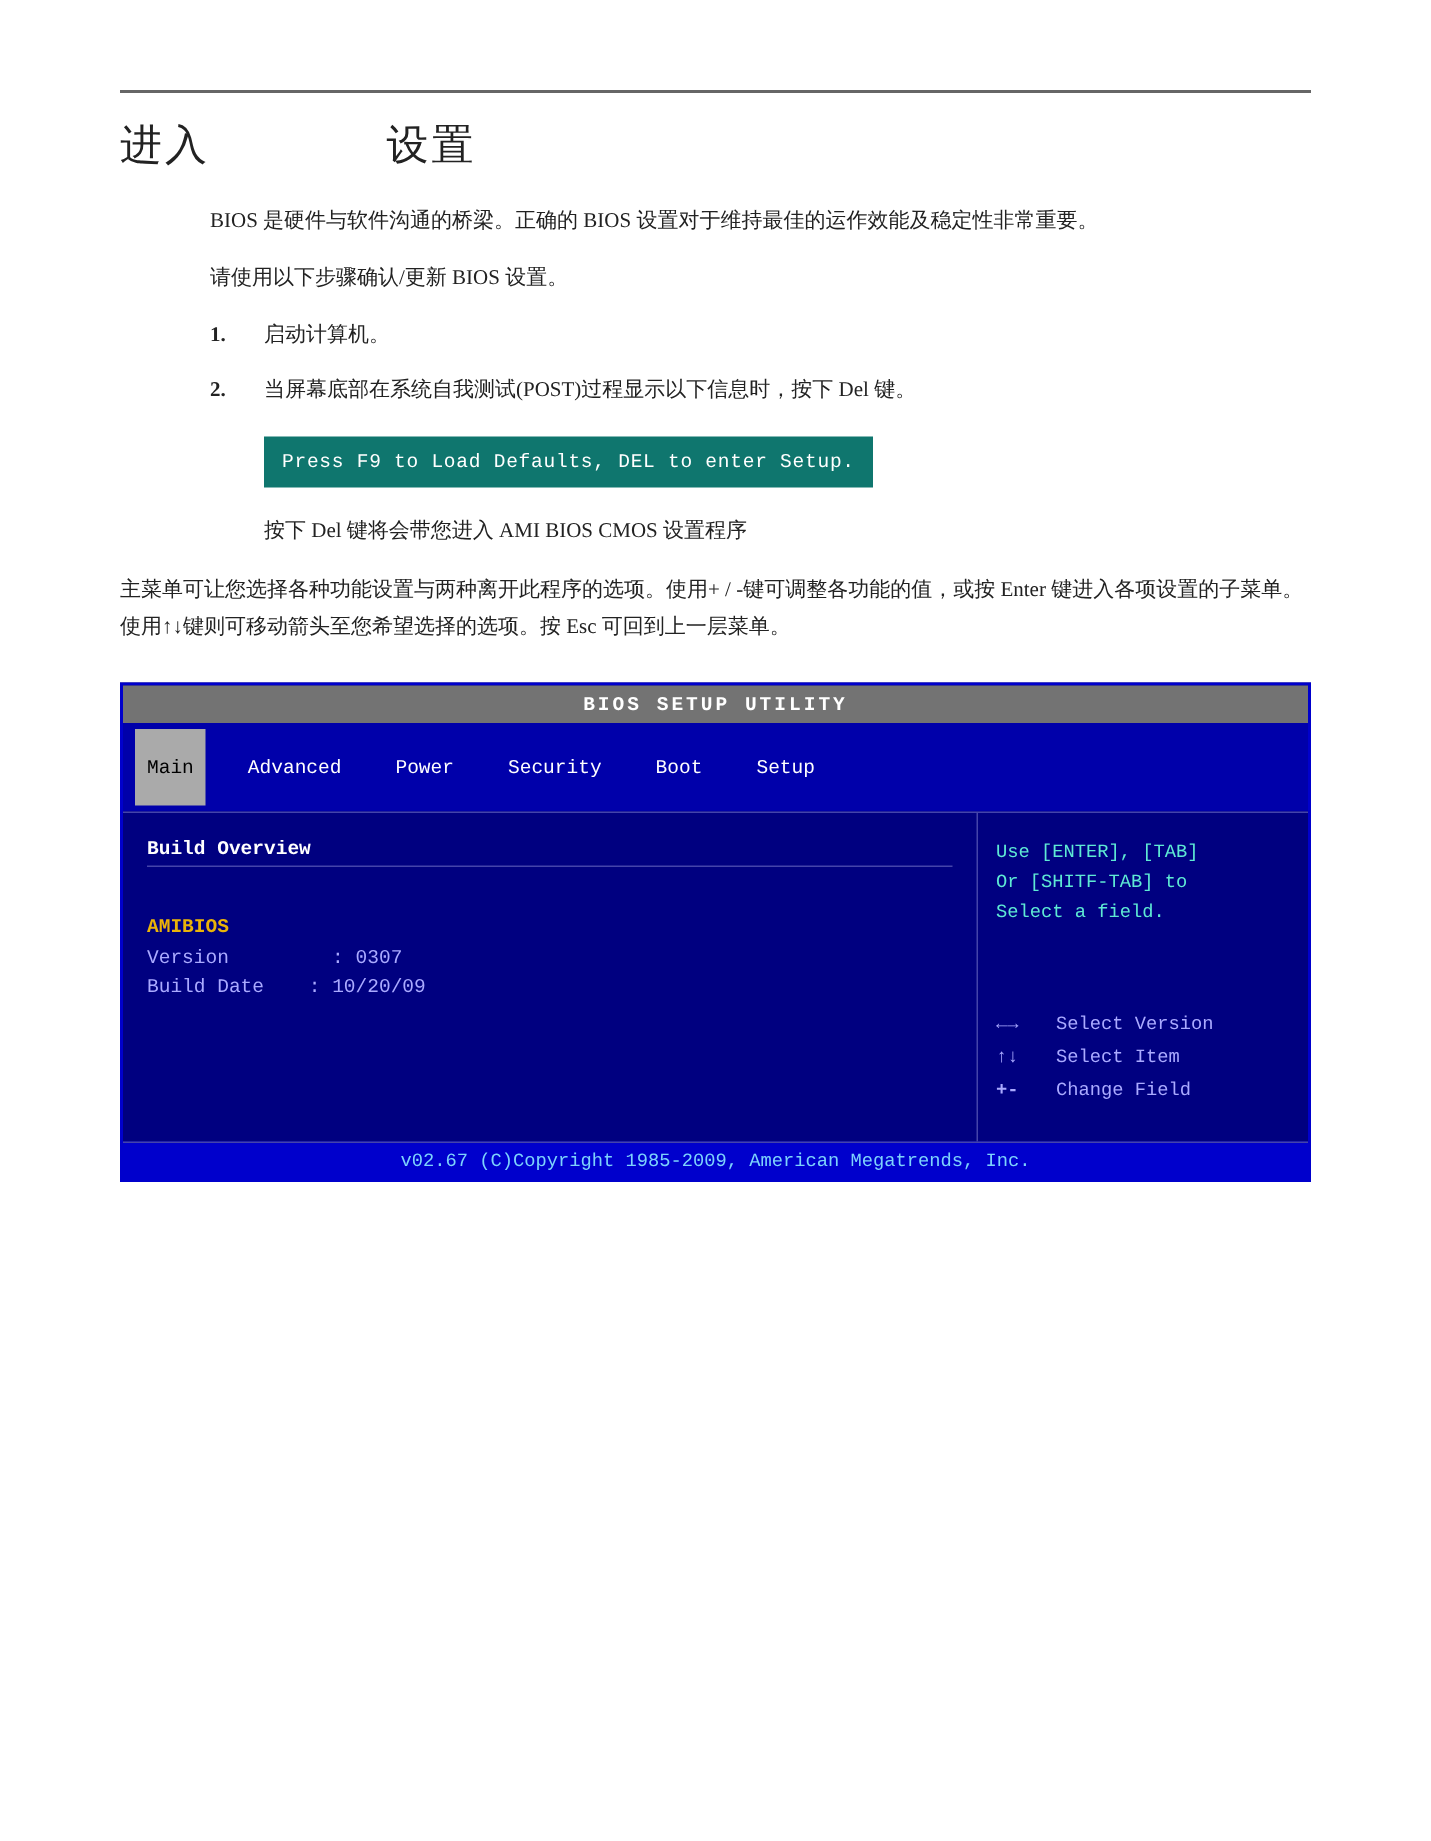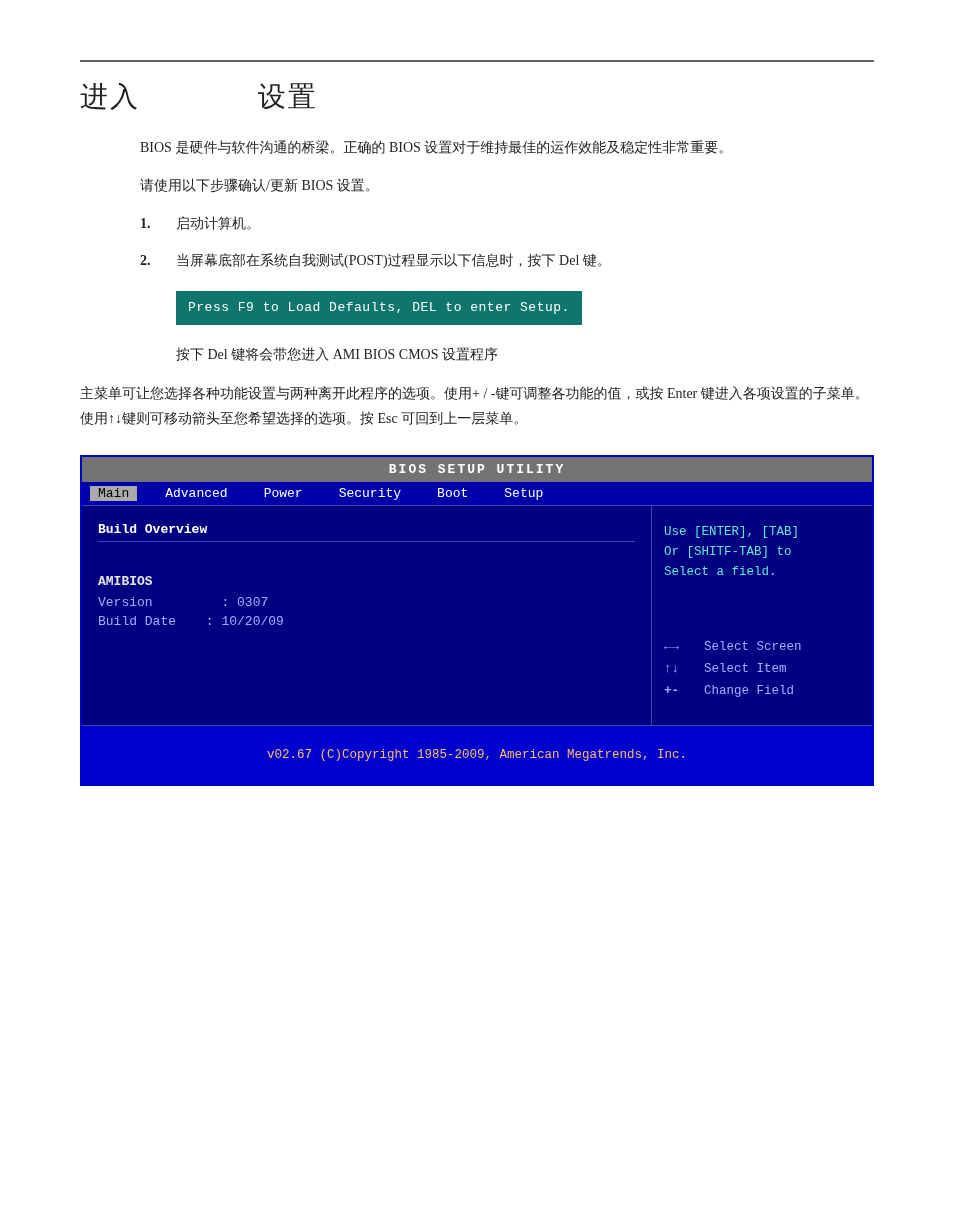--- a/index.html
+++ b/index.html
@@ -85,21 +85,21 @@
       background: #0000aa;
       color: #ffffff;
       font-family: "Courier New", Courier, monospace;
       font-size: 13px;
       padding: 4px 8px;
       display: flex;
       gap: 20px;
       align-items: center;
     }
     .bios-nav .nav-item {
-      padding: 0 8px;
+      padding: 18px 8px;
       cursor: pointer;
     }
     .bios-nav .nav-item.active {
       background: #aaaaaa;
       color: #000000;
     }
     .bios-body {
       display: flex;
       background: #000080;
       color: #aaaaff;
@@ -129,21 +129,21 @@
     }
     .bios-item {
       color: #aaaaff;
       margin-bottom: 4px;
     }
     .bios-item span.label {
       display: inline-block;
       min-width: 100px;
     }
     .bios-subsection {
-      color: #e5e5e5;
+      color: #eab308;
       font-weight: bold;
       margin-top: 12px;
       margin-bottom: 6px;
     }
     .bios-hint {
       color: #5eead4;
       margin-bottom: 28px;
       line-height: 1.6;
     }
     .bios-hint-item {
@@ -156,25 +156,25 @@
     .bios-hint-key {
       min-width: 40px;
       color: #aaaaff;
       font-weight: bold;
     }
     .bios-hint-desc {
       color: #aaaaff;
     }
     .bios-footer {
       background: #0000cc;
-      color: #fdba74;
+      color: #7dd3fc;
       font-family: "Courier New", Courier, monospace;
       font-size: 12.5px;
       text-align: center;
-      padding: 22px 0;
+      padding: 5px 0;
       border-top: 1px solid #4444aa;
     }
   </style>
 </head>
 <body>
 
 <div class="top-rule"></div>
 
 <h1 class="section-title">
   <span>进入</span>
@@ -242,21 +242,21 @@
 
     <div class="bios-right">
       <div class="bios-hint">
         <div>Use [ENTER], [TAB]</div>
         <div>Or [SHITF-TAB] to</div>
         <div>Select a field.</div>
       </div>
       <div style="height:30px;"></div>
       <div class="bios-hint-item">
         <span class="bios-hint-key">←→</span>
-        <span class="bios-hint-desc">Select Screen</span>
+        <span class="bios-hint-desc">Select Version</span>
       </div>
       <div class="bios-hint-item">
         <span class="bios-hint-key">↑↓</span>
         <span class="bios-hint-desc">Select Item</span>
       </div>
       <div class="bios-hint-item">
         <span class="bios-hint-key">+-</span>
         <span class="bios-hint-desc">Change Field</span>
       </div>
     </div>

